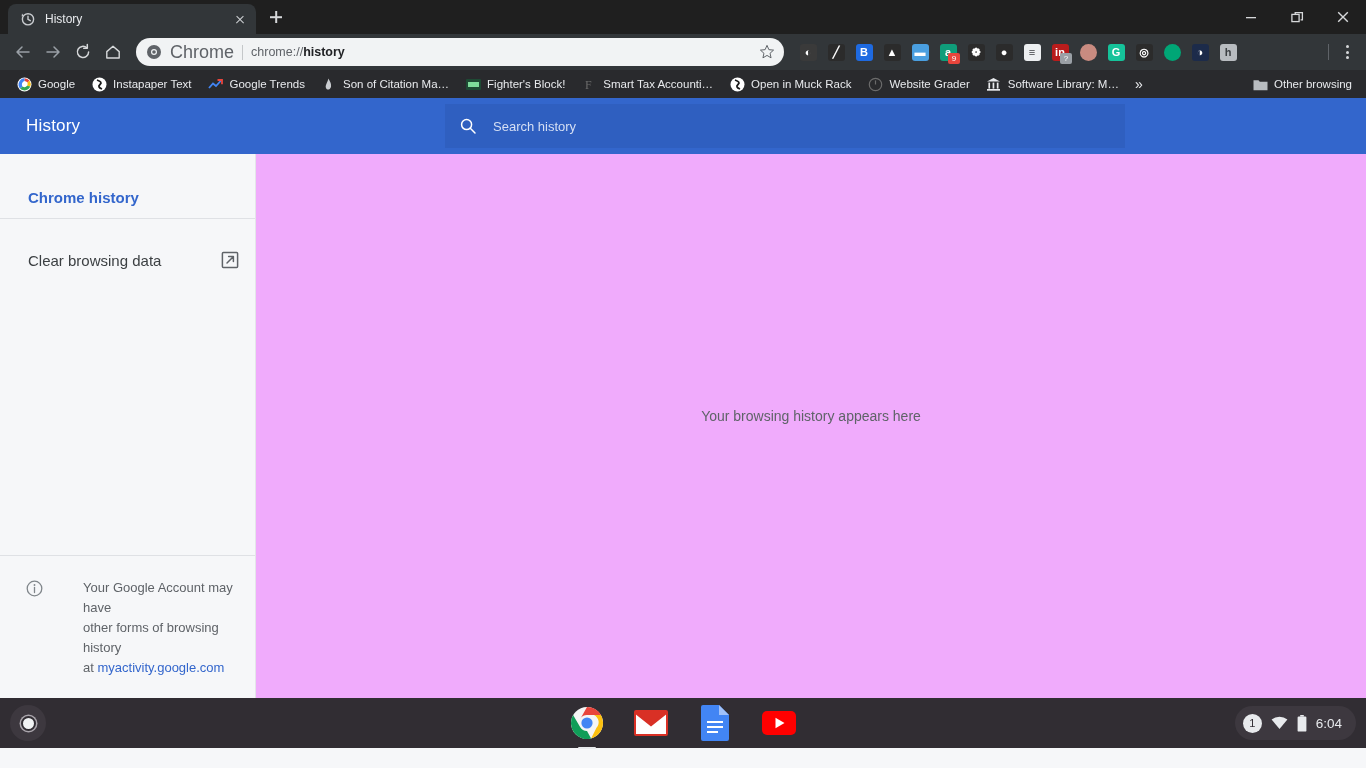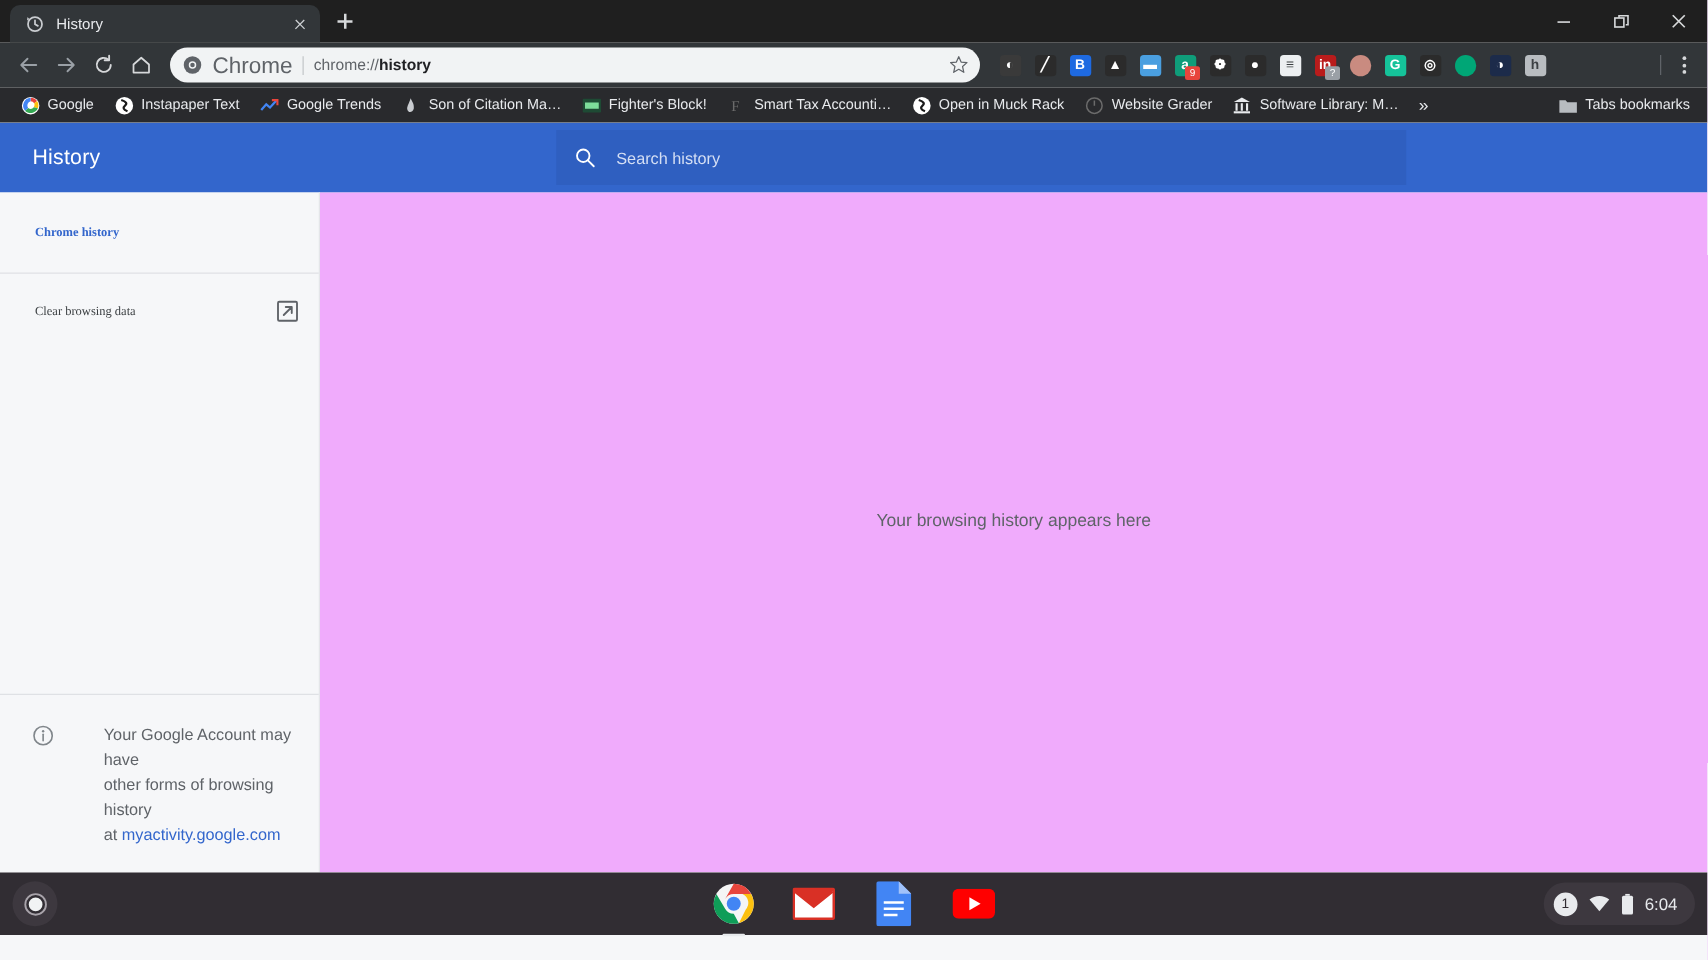--- a/index.html
+++ b/index.html
@@ -261,26 +261,25 @@
     flex: 0 0 256px;
     border-right: 1px solid #e4e6e9;
     display: flex;
     flex-direction: column;
     background: #f6f7f9;
   }
   .side-top { padding-top: 12px; }
   .side-item {
     height: 40px;
     display: flex;
-    align-items: center;
+    align-items: flex-end;
     padding: 0 16px 0 28px;
-    font-size: 10px;
+    font-size: 15px;
     color: #3c4043;
     gap: 8px;
-    font-family: Liberation Serif, serif;
   }
   .side-item.active { color: #3366cc; font-weight: bold; }
   .side-item .grow { flex: 1; }
   .side-divider {
     height: 1px;
     background: #dfe1e5;
     margin: 12px 0 10px 0;
   }
   .side-ext-icon { width: 18px; height: 18px; flex: 0 0 18px; }
   .side-footer {
@@ -606,21 +605,21 @@
         <span class="bm-label">Software Library: M…</span>
       </div>
     </div>
   <div class="bm-overflow">»</div>
   <div class="bm bm-other">
     <span class="bm-icon">
       <svg width="15" height="13" viewBox="0 0 15 13">
         <path d="M0.5 2.2 h5 l1.3 1.6 h7.7 v8.4 h-14 z" fill="#b8bcc0"></path>
       </svg>
     </span>
-    <span class="bm-label">Tabs bookmarks</span>
+    <span class="bm-label">Other browsing</span>
   </div>
 </div>
 
 <div class="page">
 
   <div class="hist-header">
     <div class="hist-title">History</div>
     <div class="hist-search">
       <svg width="18" height="18" viewBox="0 0 18 18">
         <circle cx="7.6" cy="7.6" r="5" fill="none" stroke="#ffffff" stroke-width="1.5"></circle>

